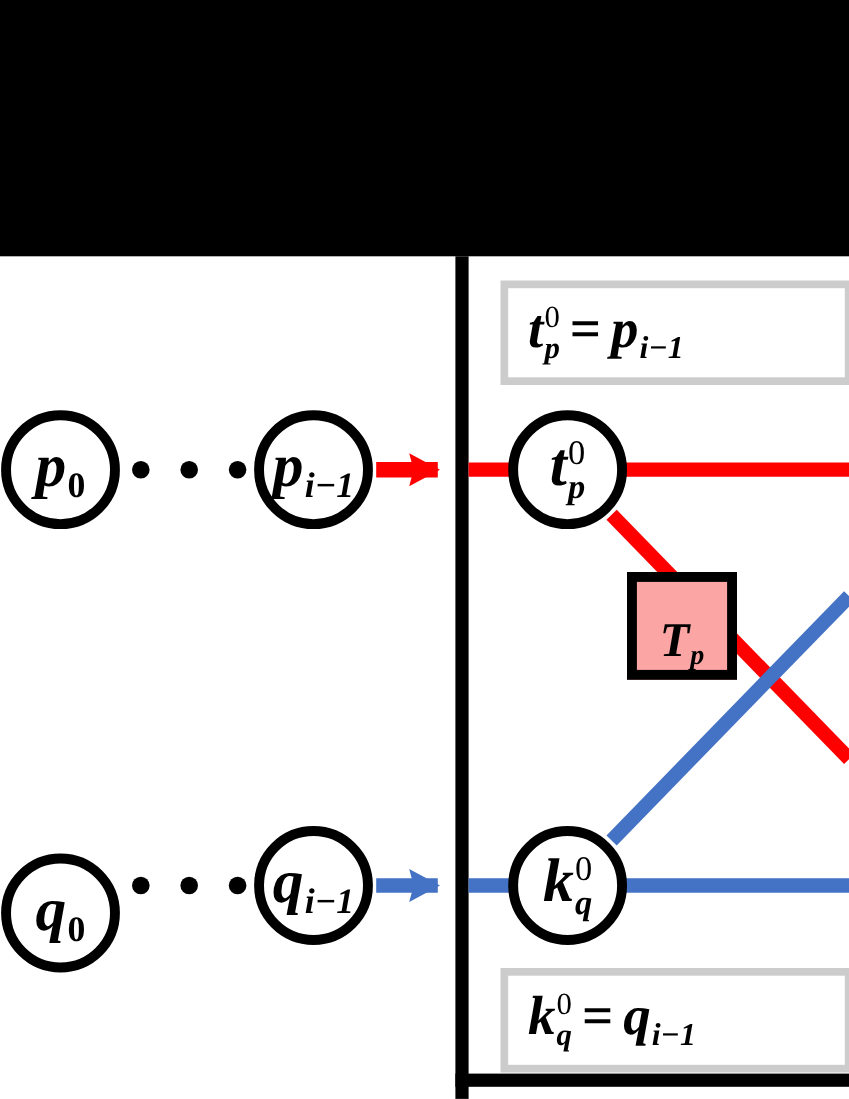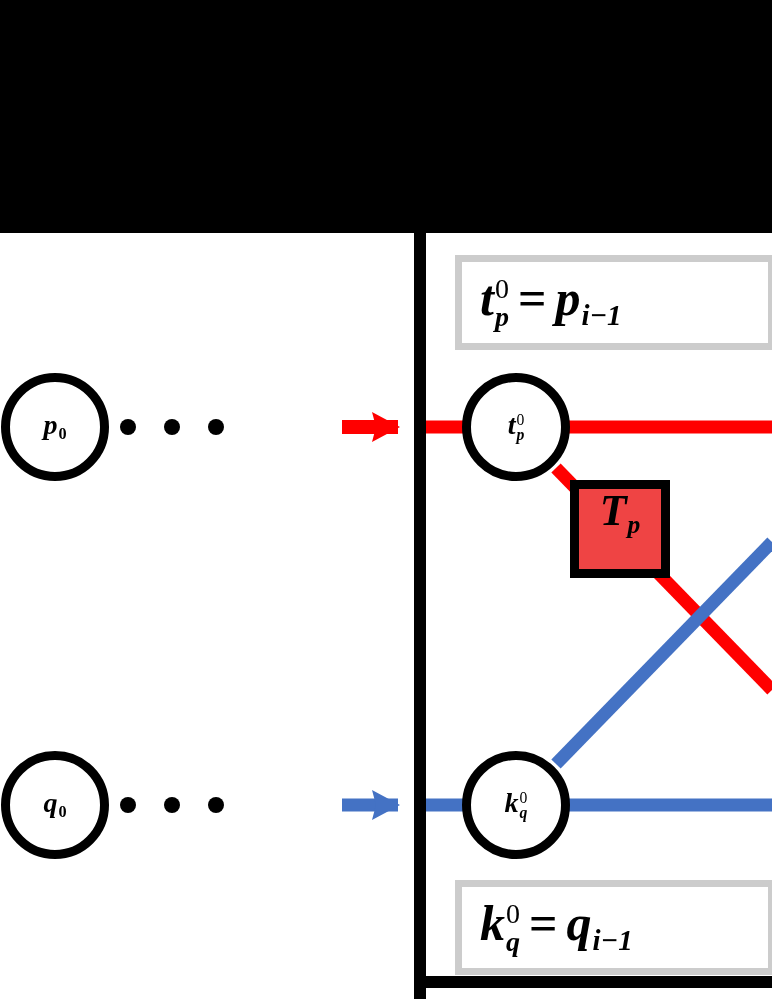--- a/index.html
+++ b/index.html
@@ -49,32 +49,33 @@
     width: 108px; height: 108px;
     border-radius: 50%;
     background: #ffffff;
     border: 9px solid #000000;
     box-sizing: border-box;
     display: flex;
     align-items: center;
     justify-content: center;
     z-index: 6;
   }
-  .node .mathlabel { font-size: 28px; }
+  .node .mathlabel { font-size: 56px; }
 
   .opbox {
     position: absolute;
     width: 100px; height: 98px;
-    background: #ef4444;
+    background: #fca5a5;
     border: 9px solid #000000;
     box-sizing: border-box;
     display: flex;
-    align-items: flex-start;
+    align-items: flex-end;
     justify-content: center;
     z-index: 7;
+    margin-top: 40px;
   }
   .opbox .mathlabel { font-size: 44px; }
 
   .eqbox {
     position: absolute;
     background: #ffffff;
     border: 7px solid #cccccc;
     box-sizing: border-box;
     display: flex;
     align-items: center;
@@ -166,33 +167,43 @@
       <span class="mvar">p</span><span class="sub-only mnum">0</span>
     </span>
   </div>
 
   <div class="dots" style="left:120px; top:419px;">
     <span class="dot"></span>
     <span class="dot"></span>
     <span class="dot"></span>
   </div>
 
-
-  <div class="node" style="left:1px; top:751px;">
+  <div class="node" style="left:231px; top:373px;">
+    <span class="mathlabel">
+      <span class="mvar">p</span><span class="sub-only" style="font-style:italic;">i−1</span>
+    </span>
+  </div>
+
+  <div class="node" style="left:1px; top:776px;">
     <span class="mathlabel">
       <span class="mvar">q</span><span class="sub-only mnum">0</span>
     </span>
   </div>
 
   <div class="dots" style="left:120px; top:797px;">
     <span class="dot"></span>
     <span class="dot"></span>
     <span class="dot"></span>
   </div>
 
+  <div class="node" style="left:231px; top:751px;">
+    <span class="mathlabel">
+      <span class="mvar">q</span><span class="sub-only" style="font-style:italic;">i−1</span>
+    </span>
+  </div>
 
   <div class="eqbox" style="left:455px; top:255px; width:320px; height:95px;">
     <span class="mathlabel">
       <span class="mvar">t</span><span class="sup-sub">
           <span class="sup">0</span>
           <span class="sub">p</span>
         </span><span class="eqsign">=</span><span class="mvar">p</span><span class="sub-only" style="font-style:italic;">i−1</span>
     </span>
   </div>
 

